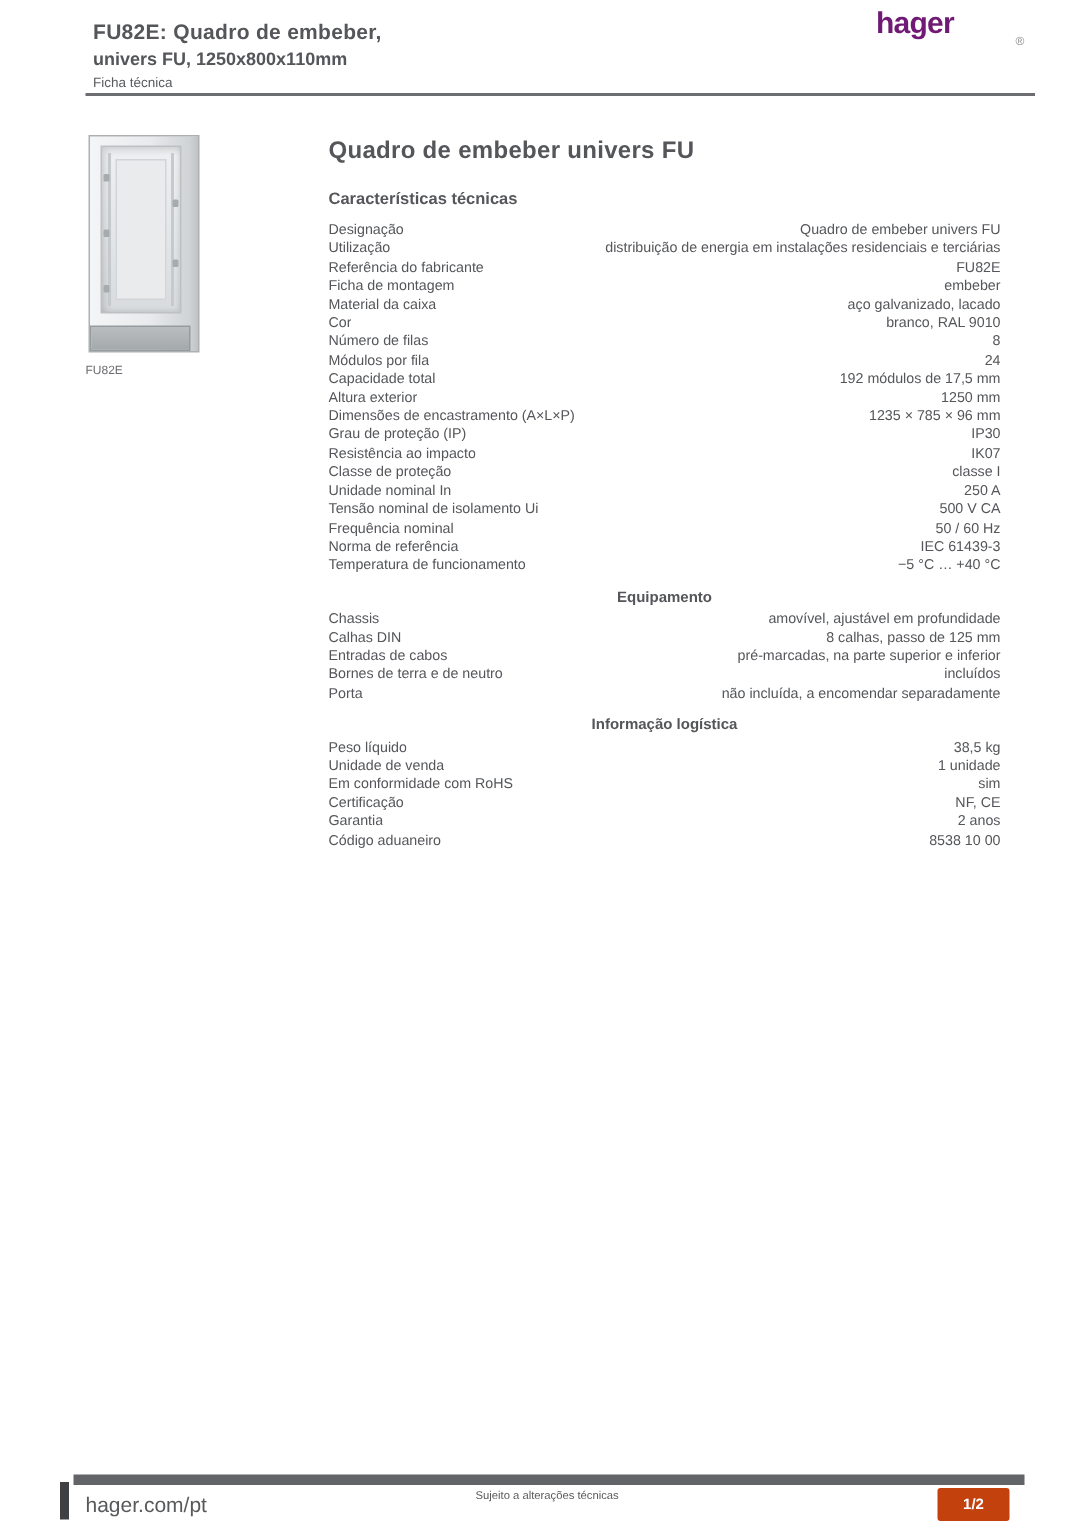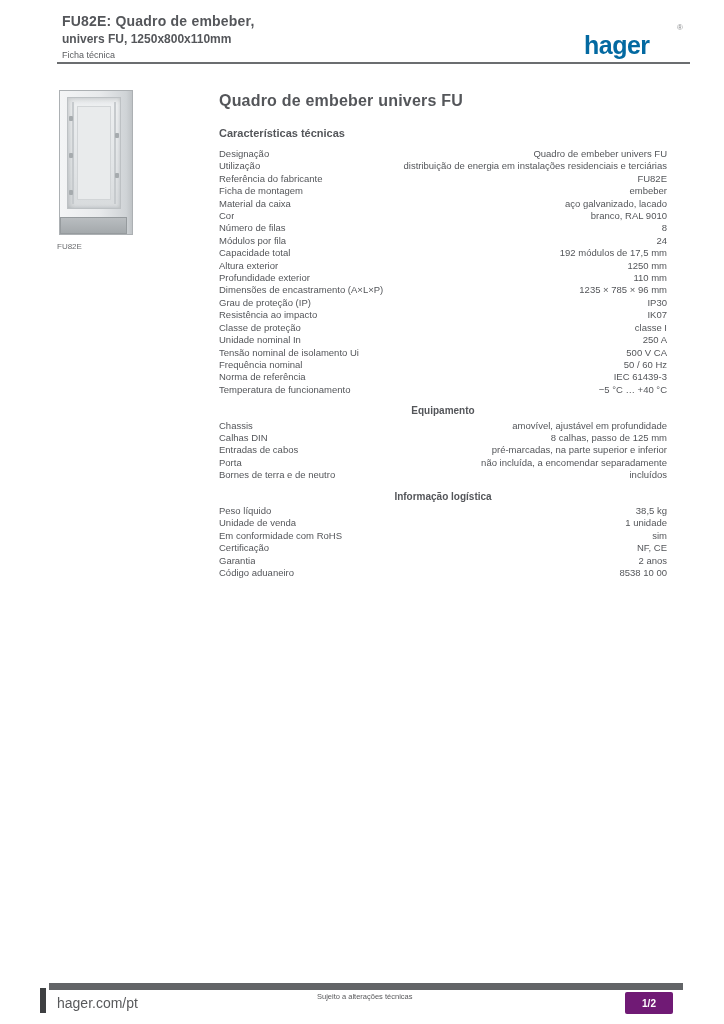--- a/index.html
+++ b/index.html
@@ -10,21 +10,21 @@
     color:#54565A;
     -webkit-font-smoothing:antialiased;
   }
   .abs{position:absolute;}
 
   
   .hdr-line1{left:62px;top:13px;font-size:14px;font-weight:bold;letter-spacing:.2px;}
   .hdr-line2{left:62px;top:32px;font-size:12px;font-weight:bold;}
   .hdr-line3{left:62px;top:50px;font-size:9px;color:#5A5C5F;}
   .hdr-rule{left:57px;top:62px;width:633px;height:2px;background:#6B6D70;}
-  .logo{left:584px;top:33px;font-size:25px;font-weight:bold;color:#0369a1;letter-spacing:-.5px;line-height:1;}
+  .logo{left:584px;top:6px;font-size:20px;font-weight:bold;color:#701a75;letter-spacing:-.5px;line-height:1;}
   .logo-reg{left:677px;top:23px;font-size:8px;color:#8A8C8E;}
 
   
   .photo{left:57px;top:88px;width:83px;height:147px;}
   .enc-body{position:absolute;left:2px;top:2px;right:7px;bottom:0;
     background:linear-gradient(90deg,#f4f5f6 0%,#e8eaec 55%,#cfd3d6 92%,#bfc3c6 100%);
     border:1px solid #acb0b3;}
   .enc-cavity{position:absolute;left:7px;top:6px;right:11px;bottom:25px;
     background:linear-gradient(180deg,#eef0f1 0%,#e2e5e7 60%,#d8dbdd 100%);
     border:1px solid #bdc1c4;
@@ -44,21 +44,21 @@
   .spec-row{display:flex;justify-content:space-between;align-items:flex-start;gap:12px;}
   .spec-label{flex:0 1 auto;white-space:nowrap;overflow:hidden;}
   .spec-value{flex:0 1 auto;text-align:right;}
   .spec-subhead{font-size:10px;font-weight:bold;margin-top:9px;margin-bottom:2px;text-align:center;}
 
   
   .ftr-tab{left:40px;top:988px;width:6px;height:25px;background:#3E4042;}
   .ftr-rule{left:49px;top:983px;width:634px;height:7px;background:#626467;}
   .ftr-web{left:57px;top:995px;font-size:14px;color:#58595B;text-decoration:none;}
   .ftr-note{left:317px;top:992px;font-size:7.5px;color:#58595B;}
-  .ftr-page{left:625px;top:992px;width:48px;height:22px;background:#701a75;border-radius:2px;
+  .ftr-page{left:625px;top:992px;width:48px;height:22px;background:#c2410c;border-radius:2px;
     color:#FFFFFF;font-size:10px;font-weight:bold;display:flex;align-items:center;justify-content:center;}
 </style>
 </head>
 <body>
 
 <div class="abs hdr-line1">FU82E: Quadro de embeber,</div>
 <div class="abs hdr-line2">univers FU, 1250x800x110mm</div>
 <div class="abs hdr-line3">Ficha técnica</div>
 <div class="abs hdr-rule"></div>
 <div class="abs logo">hager</div>
@@ -118,24 +118,20 @@
     </div>
     <div class="spec-row">
       <span class="spec-label">Capacidade total</span>
       <span class="spec-value">192 módulos de 17,5 mm</span>
     </div>
     <div class="spec-row">
       <span class="spec-label">Altura exterior</span>
       <span class="spec-value">1250 mm</span>
     </div>
     <div class="spec-row">
-      <span class="spec-label">Profundidade exterior</span>
-      <span class="spec-value">110 mm</span>
-    </div>
-    <div class="spec-row">
       <span class="spec-label">Dimensões de encastramento (A×L×P)</span>
       <span class="spec-value">1235 × 785 × 96 mm</span>
     </div>
     <div class="spec-row">
       <span class="spec-label">Grau de proteção (IP)</span>
       <span class="spec-value">IP30</span>
     </div>
     <div class="spec-row">
       <span class="spec-label">Resistência ao impacto</span>
       <span class="spec-value">IK07</span>
@@ -171,26 +167,26 @@
     </div>
     <div class="spec-row">
       <span class="spec-label">Calhas DIN</span>
       <span class="spec-value">8 calhas, passo de 125 mm</span>
     </div>
     <div class="spec-row">
       <span class="spec-label">Entradas de cabos</span>
       <span class="spec-value">pré-marcadas, na parte superior e inferior</span>
     </div>
     <div class="spec-row">
+      <span class="spec-label">Bornes de terra e de neutro</span>
+      <span class="spec-value">incluídos</span>
+    </div>
+    <div class="spec-row">
       <span class="spec-label">Porta</span>
       <span class="spec-value">não incluída, a encomendar separadamente</span>
-    </div>
-    <div class="spec-row">
-      <span class="spec-label">Bornes de terra e de neutro</span>
-      <span class="spec-value">incluídos</span>
     </div>
     <div class="spec-subhead">Informação logística</div>
     <div class="spec-row">
       <span class="spec-label">Peso líquido</span>
       <span class="spec-value">38,5 kg</span>
     </div>
     <div class="spec-row">
       <span class="spec-label">Unidade de venda</span>
       <span class="spec-value">1 unidade</span>
     </div>

